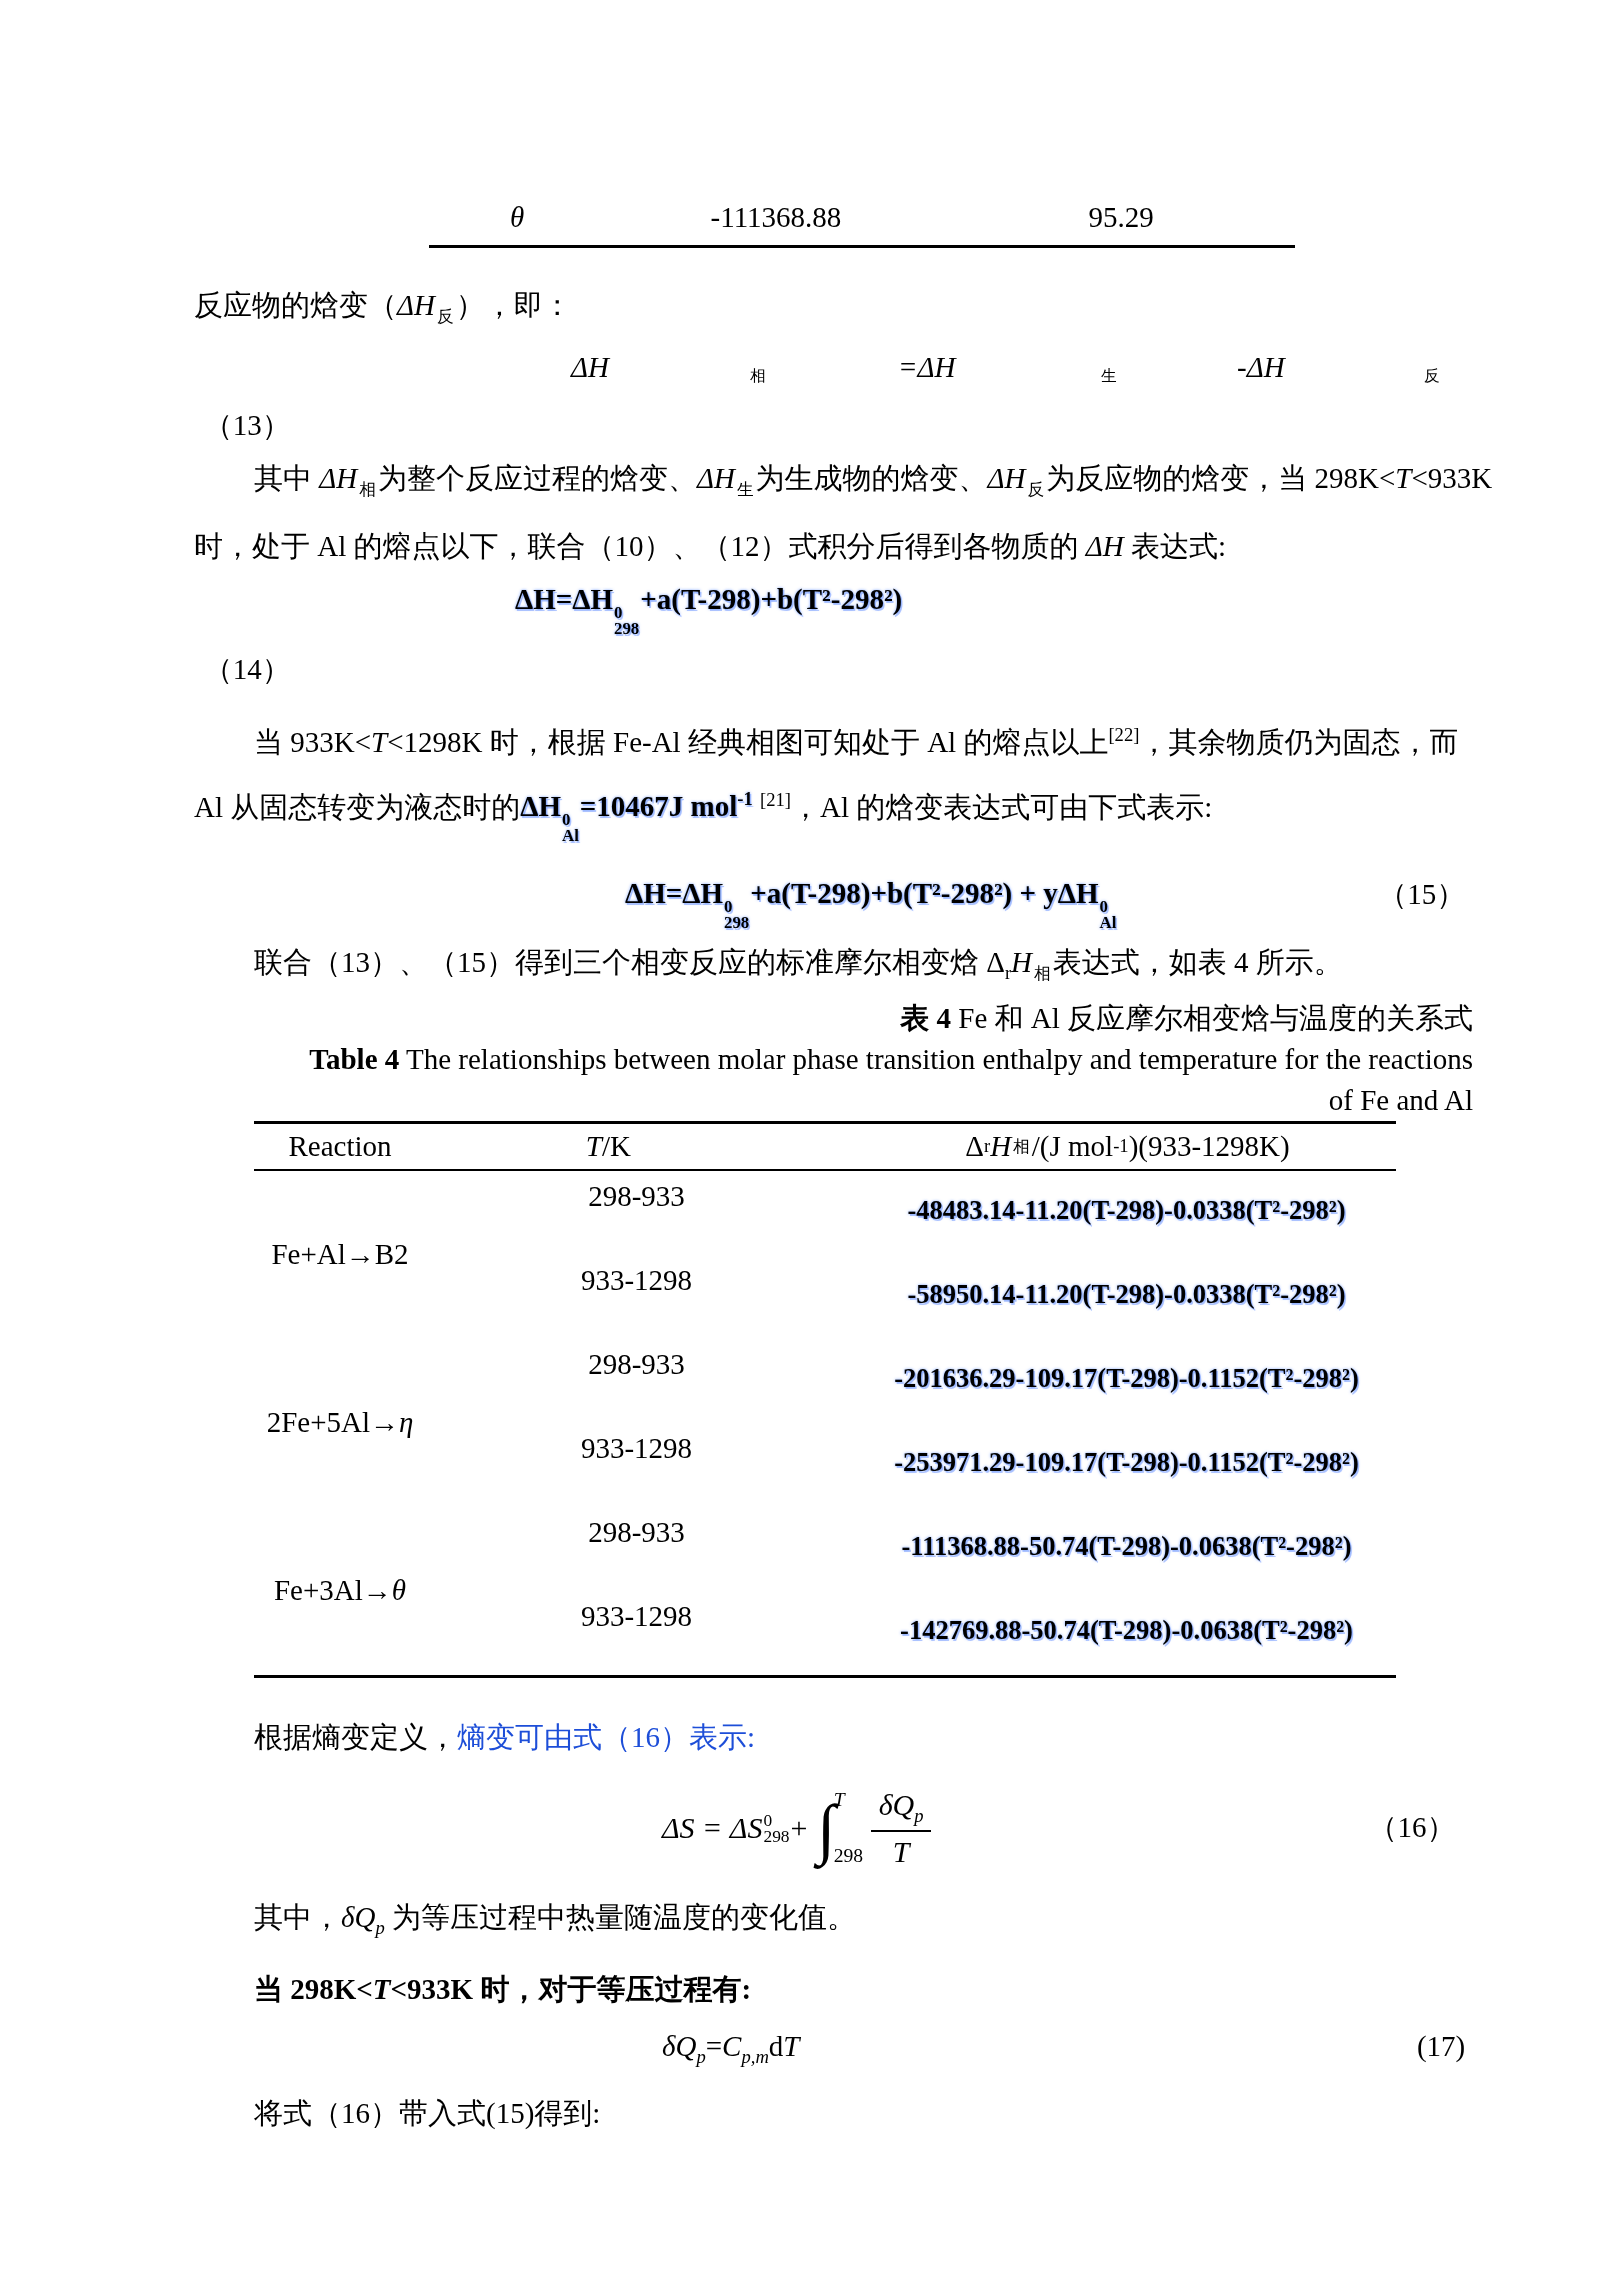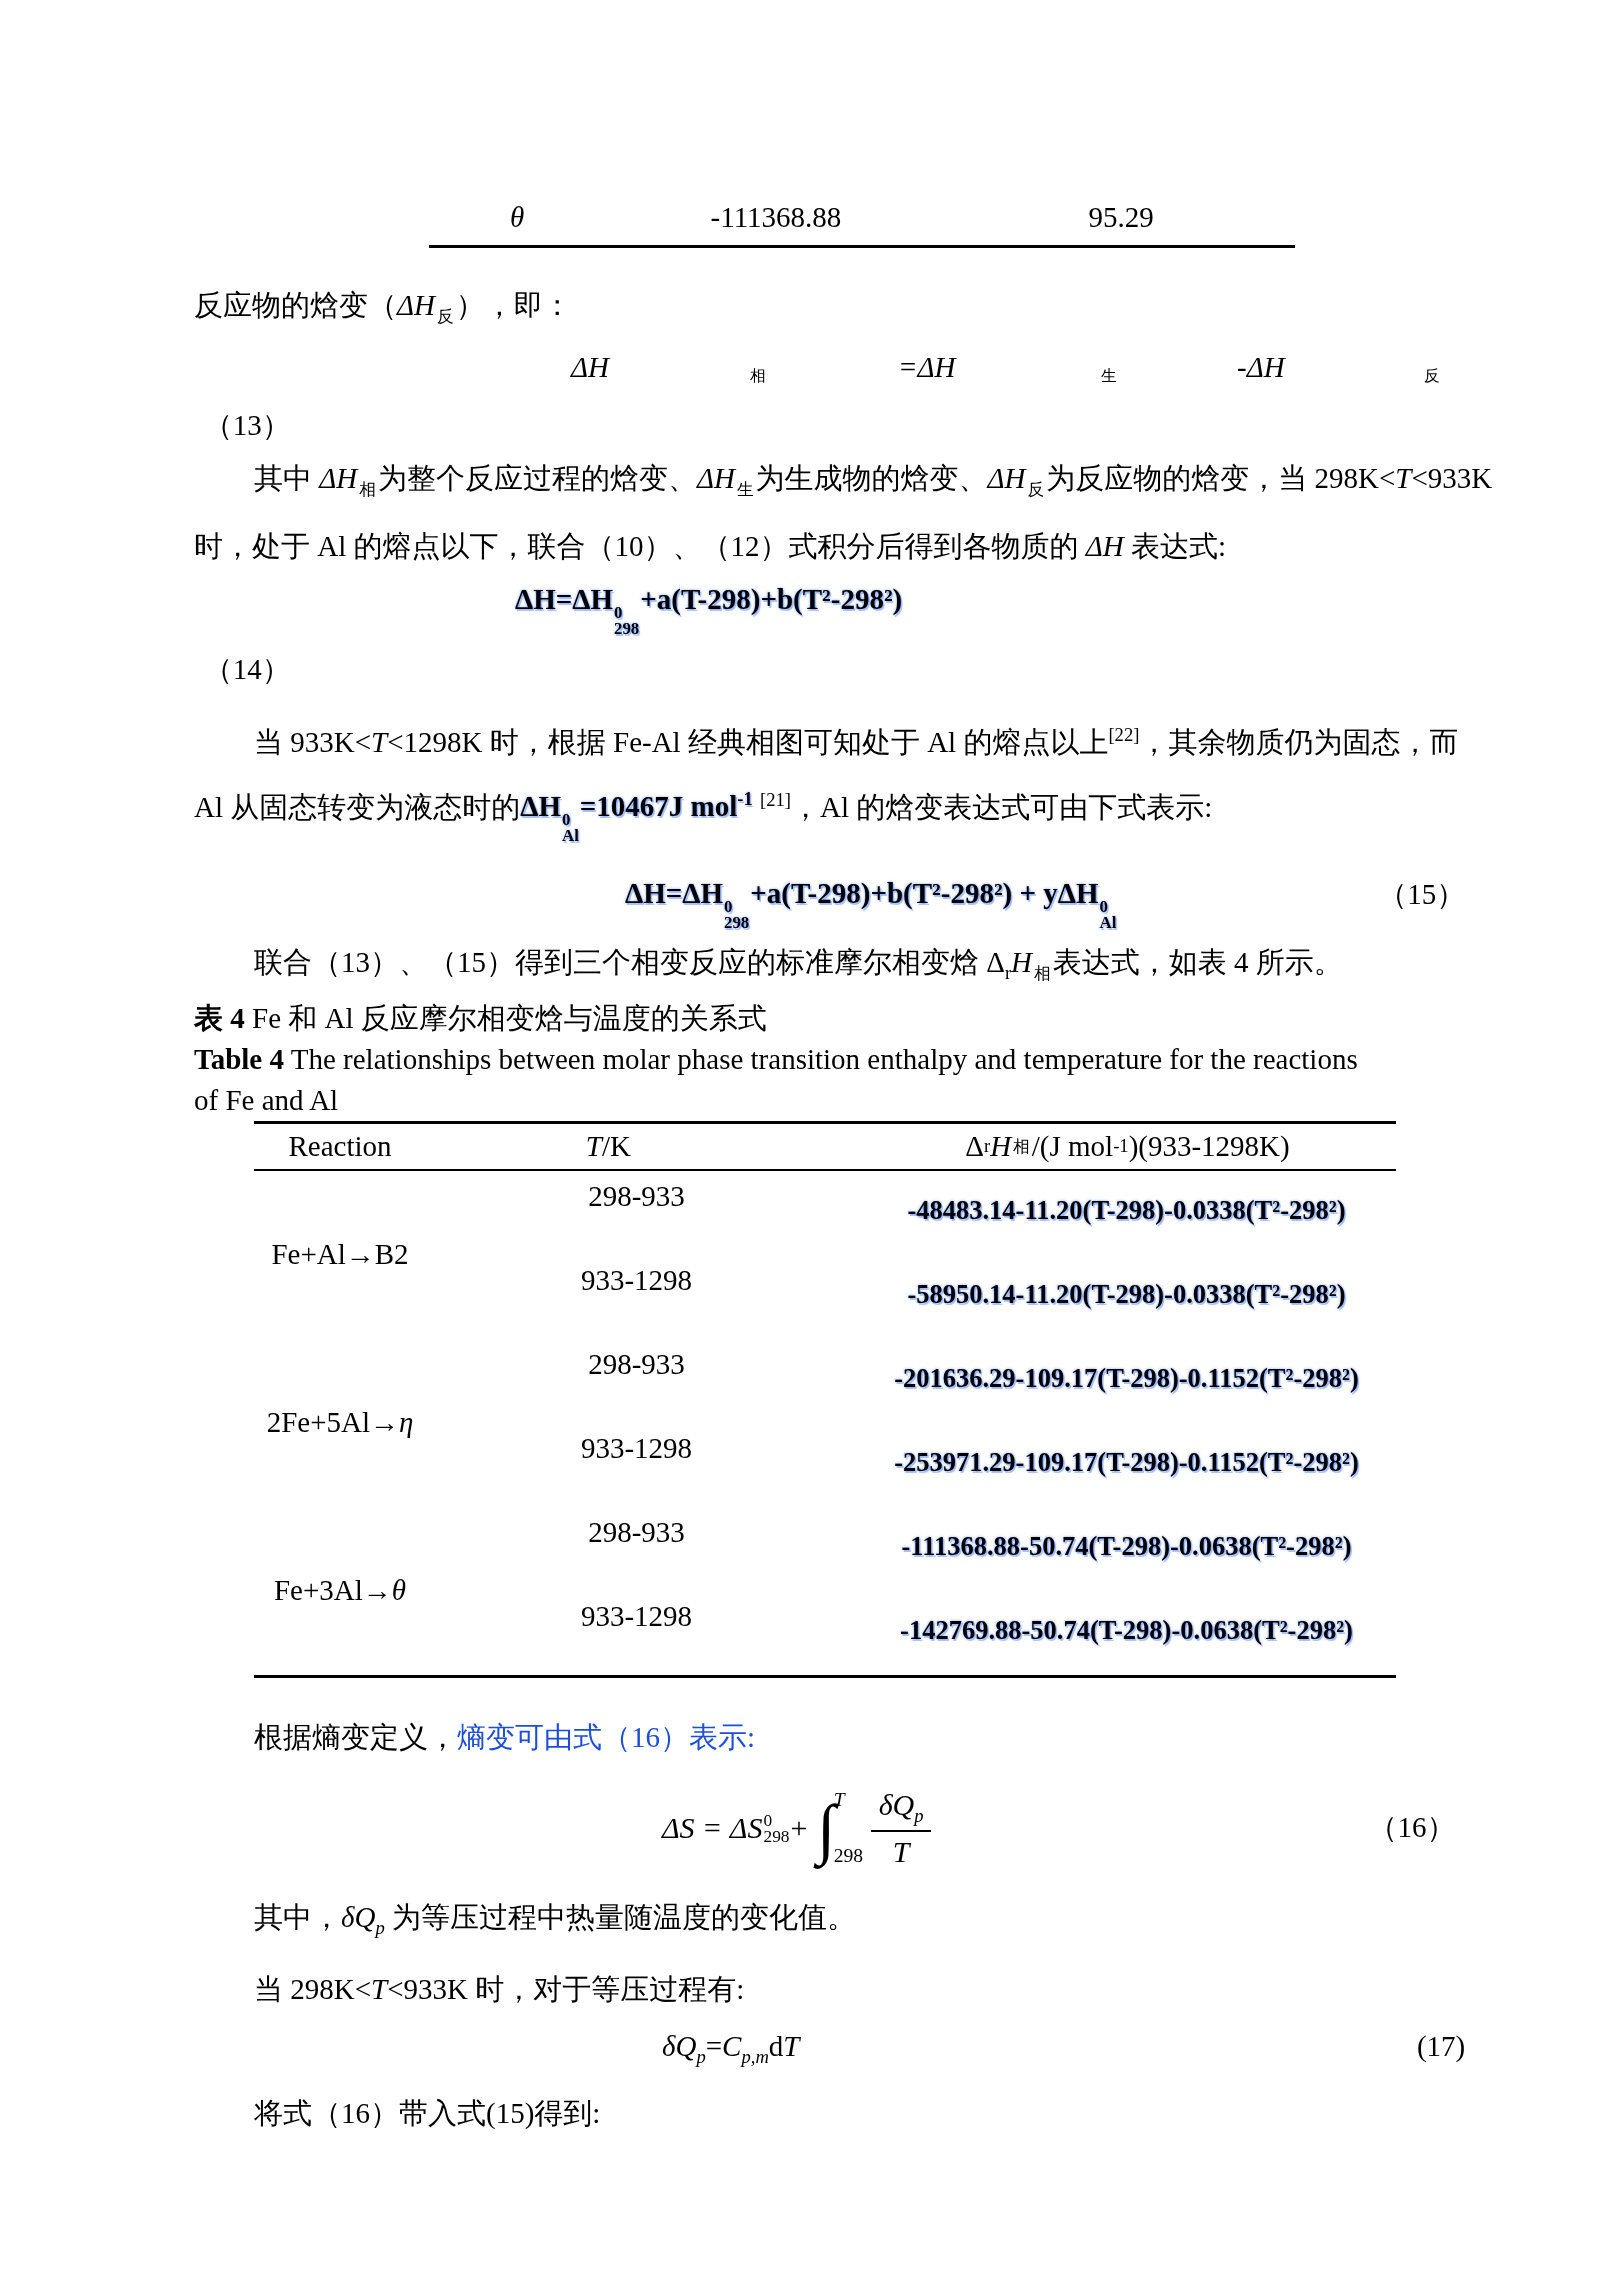--- a/index.html
+++ b/index.html
@@ -42,21 +42,21 @@
         width:fit-content;font-size:29px;}
   .label14{line-height:49px;margin-top:19.6px;padding-left:9.8px;}
   #para3{margin-top:11.8px;line-height:58px;}
   #para3 .line{line-height:58px;}
   .eqrow{position:relative;white-space:nowrap;}
   .eq15row{margin-top:23.5px;height:53px;line-height:53px;}
   .eq15row .eqbody{margin-left:431px;font-size:29px;}
   .eqlabel{position:absolute;right:7.8px;top:50%;transform:translateY(-50%);}
   #para4{margin-top:13.7px;}
 
-  .capline{line-height:41px;text-align:left;white-space:nowrap;}
+  .capline{line-height:41px;text-align:right;white-space:nowrap;}
   .capfirst{margin-top:-3.9px;}
 
   .dtable{margin-left:60px;width:1142px;border-top:3.9px solid #000;border-bottom:3.9px solid #000;}
   .gridrow{display:grid;grid-template-columns:172px 392px 578px;}
   .theadrow{border-bottom:2px solid #000;height:45px;align-items:center;}
   .hc{display:flex;justify-content:center;align-items:center;white-space:nowrap;}
   .hc2{padding-right:27.4px;}
   .hc3{padding-left:41px;}
   .tgroup{display:grid;grid-template-columns:172px 392px 578px;grid-auto-rows:84px;}
   .rcell{grid-column:1;grid-row:1/3;display:flex;align-items:center;justify-content:center;white-space:nowrap;}
@@ -71,21 +71,21 @@
   .eq16{display:flex;align-items:center;margin-left:468px;font-size:30px;}
   .eq16 .lead{font-style:italic;}
   .intglyph{font-size:67px;font-weight:400;line-height:1;margin-left:9.8px;}
   .ilim{display:inline-flex;flex-direction:column;justify-content:space-between;
         height:78px;font-size:19.6px;margin-left:-2px;}
   .ilim .t{font-style:italic;}
   .frac{display:inline-flex;flex-direction:column;align-items:center;margin-left:7.8px;}
   .frac .num{border-bottom:2px solid #000;padding:0 7.8px 2.9px;font-style:italic;}
   .frac .den{padding-top:2.9px;font-style:italic;}
   #para6{margin-top:-2.9px;}
-  #para7{margin-top:4.9px;}
+  #para7{margin-top:4.9px;font-weight:bold;}
   .eq17row{margin-top:2px;height:55px;line-height:55px;}
   .eq17row .eqbody{margin-left:468px;font-size:29px;}
   #para8{margin-top:10.8px;}
 </style>
 </head>
 <body>
 
 <div class="page">
   <div class="content">
 

